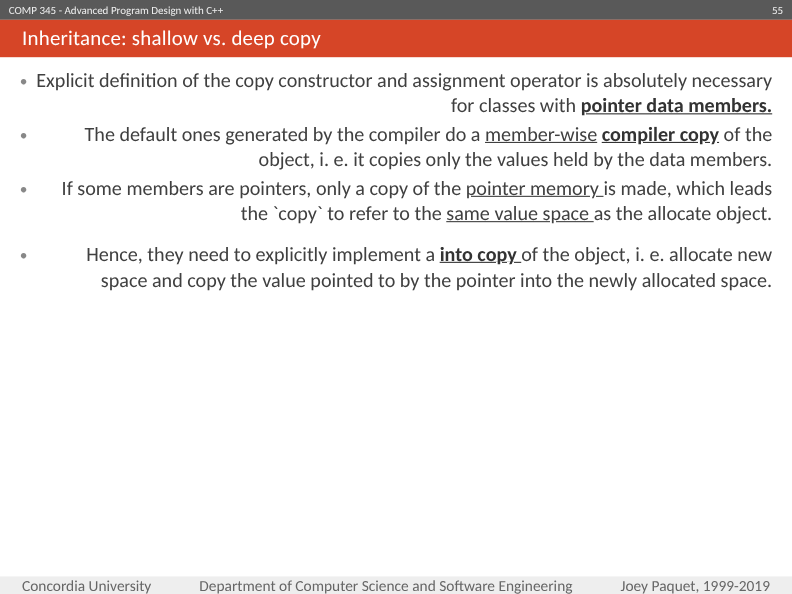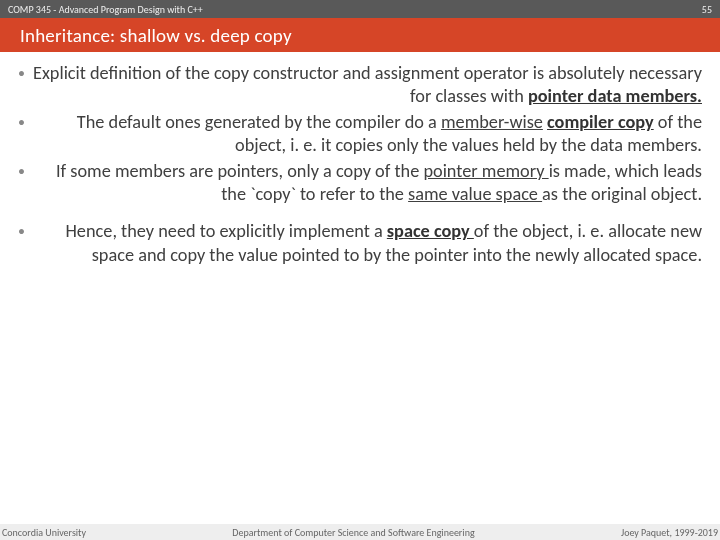--- a/index.html
+++ b/index.html
@@ -68,25 +68,25 @@
   .u { text-decoration: underline; }
   .b { font-weight: 600; color: #333; }
   .footer {
     position: absolute;
     left: 0;
     bottom: 0;
     width: 100%;
     height: 16px;
     background: #eee;
     color: #666;
-    font-size: 10px;
+    font-size: 14px;
     display: flex;
     justify-content: space-between;
     align-items: center;
-    padding: 0 2px;
+    padding: 0 20px;
     box-sizing: border-box;
     font-family: "Segoe UI", Calibri, Arial, sans-serif;
   }
 </style>
 </head>
 <body>
 
 <div class="slide">
 
   <div class="top-bar">
@@ -110,30 +110,30 @@
     <div class="bullet">
       <div class="dot">•</div>
       <div class="txt">
         <span>The default ones generated by the compiler do a </span><span class="u">member-wise</span><span> </span><span class="u b">compiler copy</span><span> of the object, i. e. it copies only the values held by the data members.</span>
       </div>
     </div>
 
     <div class="bullet">
       <div class="dot">•</div>
       <div class="txt">
-        <span>If some members are pointers, only a copy of the </span><span class="u">pointer memory </span><span>is made, which leads the `copy` to refer to the </span><span class="u">same value space </span><span>as the original object.</span>
+        <span>If some members are pointers, only a copy of the </span><span class="u">pointer memory </span><span>is made, which leads the `copy` to refer to the </span><span class="u">same value space </span><span>as the allocate object.</span>
       </div>
     </div>
 
     <div class="spacer"></div>
 
     <div class="bullet">
       <div class="dot">•</div>
       <div class="txt">
-        <span>Hence, they need to explicitly implement a </span><span class="u b">space copy </span><span>of the object, i. e. allocate new space and copy the value pointed to by the pointer into the newly allocated space.</span>
+        <span>Hence, they need to explicitly implement a </span><span class="u b">into copy </span><span>of the object, i. e. allocate new space and copy the value pointed to by the pointer into the newly allocated space.</span>
       </div>
     </div>
 
   </div>
 
   <div class="footer">
     <span>Concordia University</span>
     <span>Department of Computer Science and Software Engineering</span>
     <span>Joey Paquet, 1999-2019</span>
   </div>

